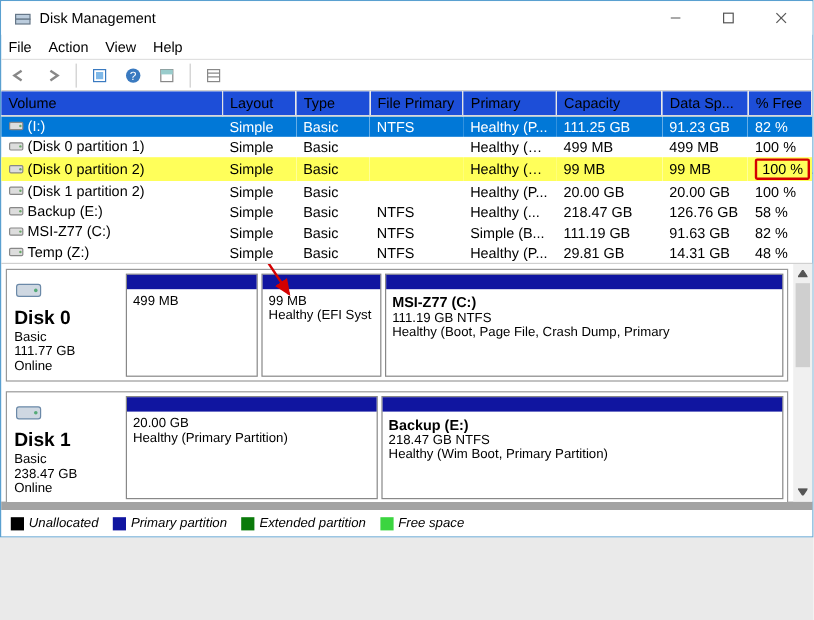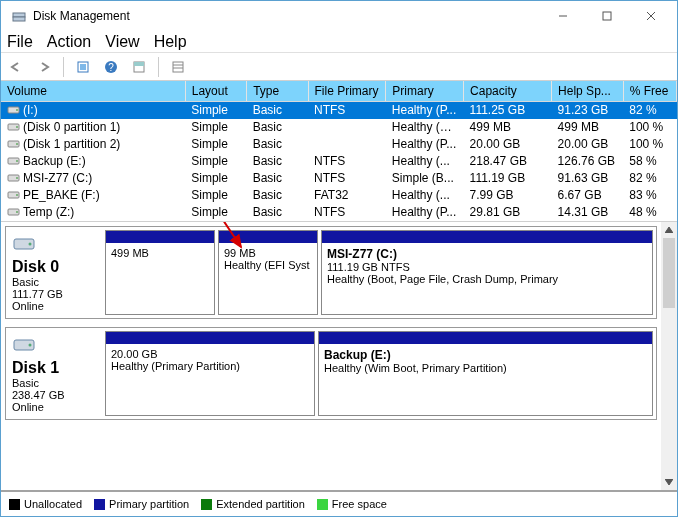--- a/index.html
+++ b/index.html
@@ -1,31 +1,31 @@
 <!DOCTYPE html>
 <html><head>
 <meta charset="utf-8">
 <style>
   * { box-sizing: border-box; }
   html, body { margin: 0; padding: 0; font-family: "Segoe UI", Tahoma, sans-serif; font-size: 12px; color: #000; background: #eaeaea; }
-  .window { width: 678px; height: 517px; background: #fff; border: 1px solid #5aa0d0; display: flex; flex-direction: column; }
+  .window { width: 678px; height: 448px; background: #fff; border: 1px solid #5aa0d0; display: flex; flex-direction: column; }
   .titlebar { height: 30px; background: #fff; display: flex; align-items: center; padding: 0 4px; }
   .titlebar .app-icon { width:16px; height:16px; margin:0 6px; }
   .titlebar .title { flex:1; font-size: 12px; color:#000; }
   .title-btns { display:flex; height:100%; }
   .title-btn { width:44px; display:flex; align-items:center; justify-content:center; }
   .title-btn svg { stroke:#555; stroke-width:1; }
   .menubar { height:22px; display:flex; align-items:center; padding:0 6px; gap:14px; border-bottom:1px solid #e0e0e0;}
-  .menubar span { font-size:16px; }
+  .menubar span { font-size:12px; }
   .toolbar { height:28px; border-bottom:1px solid #d0d0d0; display:flex; align-items:center; padding:0 4px; gap:6px;}
   .tool { width:22px; height:22px; display:flex; align-items:center; justify-content:center; border:1px solid transparent;}
   .sep { width:1px; height:20px; background:#ccc; margin:0 2px;}
   .grid { flex:0 0 auto; overflow:hidden; border-bottom:1px solid #d0d0d0;}
   table { width:100%; border-collapse:collapse; table-layout:fixed;}
-  thead th { text-align:left; font-weight:400; font-size:12px; padding:3px 6px; background:#7dd3fc; border-right:1px solid #e3e3e3; border-bottom:1px solid #d8d8d8; white-space:nowrap; overflow:hidden;}
+  thead th { text-align:left; font-weight:400; font-size:12px; padding:3px 6px; background:#1d4ed8; border-right:1px solid #e3e3e3; border-bottom:1px solid #d8d8d8; white-space:nowrap; overflow:hidden;}
   tbody td { padding:1px 6px; font-size:12px; white-space:nowrap; overflow:hidden; text-overflow:ellipsis;}
   tbody tr { height:17px; }
   tbody tr.sel td { background:#0178d7; color:#fff; }
   tbody tr.hl td { background:#ffff5a; }
   .vicon { display:inline-block; width:14px; vertical-align:middle; margin-right:2px;}
   col.c1{width:180px}col.c2{width:60px}col.c3{width:60px}col.c4{width:76px}col.c5{width:76px}col.c6{width:86px}col.c7{width:70px}col.c8{width:52px}
 
   .redbox { display:inline-block; border:2px solid #d40000; padding:0 4px; border-radius:2px; }
 
   .disks-wrap { display:flex; flex:1 1 auto; min-height:0;}
@@ -41,21 +41,21 @@
   .disk-meta { width:96px; padding:6px; font-size:11px;}
   .disk-meta .ico{margin-bottom:3px}
   .disk-meta b{font-size:16px}
   .disk-parts { flex:1; display:flex; gap:3px; padding:3px;}
   .part { border:1px solid #888; flex:0 0 auto; display:flex; flex-direction:column; font-size:11px;}
   .part .bar { height:12px; background:#1015a0;}
   .part .body { padding:4px 5px; }
   .part .body .pt { font-size:12px; }
   .part.grow{flex:1}
 
-  .legend { height:26px; border-top:2px solid #a3a3a3; display:flex; align-items:center; gap:12px; padding:11px 8px; font-size:11px;}
+  .legend { height:26px; border-top:7px solid #a3a3a3; display:flex; align-items:center; gap:12px; padding:11px 8px; font-size:11px;font-style:italic;}
   .sw { width:11px; height:11px; display:inline-block; margin-right:4px; vertical-align:middle;}
   .sw.u{background:#000} .sw.p{background:#1015a0} .sw.e{background:#0b7a0b} .sw.f{background:#3bd540}
 
   .arrow-annot { position:absolute; pointer-events:none; }
 </style>
 </head>
 <body>
 
 <div class="window">
 
@@ -147,21 +147,21 @@
           <col class="c8">
         </colgroup>
       <thead>
           <tr>
         <th>Volume</th>
         <th>Layout</th>
         <th>Type</th>
         <th>File Primary</th>
         <th>Primary</th>
         <th>Capacity</th>
-        <th>Help Sp...</th>
+        <th>Data Sp...</th>
         <th>% Free</th>
       </tr>
         </thead>
       <tbody id="vol-body">
           <tr class="sel">
             <td><span class="vicon"><svg width="13" height="11">
                   <rect x="1" y="3" width="11" height="6" rx="1" fill="#ddd" stroke="#888"></rect>
                   <circle cx="10" cy="6" r="1" fill="#6a6"></circle>
                 </svg></span>(I:)</td>
             <td>Simple</td>
@@ -178,20 +178,33 @@
                   <circle cx="10" cy="6" r="1" fill="#6a6"></circle>
                 </svg></span>(Disk 0 partition 1)</td>
             <td>Simple</td>
             <td>Basic</td>
             <td></td>
             <td>Healthy (R...</td>
             <td>499 MB</td>
             <td>499 MB</td>
             <td>100 %</td>
           </tr>
+          <tr class="hl">
+            <td><span class="vicon"><svg width="13" height="11">
+                  <rect x="1" y="3" width="11" height="6" rx="1" fill="#ddd" stroke="#888"></rect>
+                  <circle cx="10" cy="6" r="1" fill="#6a6"></circle>
+                </svg></span>(Disk 0 partition 2)</td>
+            <td>Simple</td>
+            <td>Basic</td>
+            <td></td>
+            <td>Healthy (E...</td>
+            <td>99 MB</td>
+            <td>99 MB</td>
+            <td><span class="redbox">100 %</span></td>
+          </tr>
           <tr>
             <td><span class="vicon"><svg width="13" height="11">
                   <rect x="1" y="3" width="11" height="6" rx="1" fill="#ddd" stroke="#888"></rect>
                   <circle cx="10" cy="6" r="1" fill="#6a6"></circle>
                 </svg></span>(Disk 1 partition 2)</td>
             <td>Simple</td>
             <td>Basic</td>
             <td></td>
             <td>Healthy (P...</td>
             <td>20.00 GB</td>
@@ -216,33 +229,20 @@
                   <rect x="1" y="3" width="11" height="6" rx="1" fill="#ddd" stroke="#888"></rect>
                   <circle cx="10" cy="6" r="1" fill="#6a6"></circle>
                 </svg></span>MSI-Z77 (C:)</td>
             <td>Simple</td>
             <td>Basic</td>
             <td>NTFS</td>
             <td>Simple (B...</td>
             <td>111.19 GB</td>
             <td>91.63 GB</td>
             <td>82 %</td>
-          </tr>
-          <tr>
-            <td><span class="vicon"><svg width="13" height="11">
-                  <rect x="1" y="3" width="11" height="6" rx="1" fill="#ddd" stroke="#888"></rect>
-                  <circle cx="10" cy="6" r="1" fill="#6a6"></circle>
-                </svg></span>PE_BAKE (F:)</td>
-            <td>Simple</td>
-            <td>Basic</td>
-            <td>FAT32</td>
-            <td>Healthy (...</td>
-            <td>7.99 GB</td>
-            <td>6.67 GB</td>
-            <td>83 %</td>
           </tr>
           <tr>
             <td><span class="vicon"><svg width="13" height="11">
                   <rect x="1" y="3" width="11" height="6" rx="1" fill="#ddd" stroke="#888"></rect>
                   <circle cx="10" cy="6" r="1" fill="#6a6"></circle>
                 </svg></span>Temp (Z:)</td>
             <td>Simple</td>
             <td>Basic</td>
             <td>NTFS</td>
             <td>Healthy (P...</td>
@@ -303,20 +303,21 @@
               <div class="bar"></div>
               <div class="body">
                 <div>20.00 GB</div>
                 <div>Healthy (Primary Partition)</div>
               </div>
             </div>
             <div class="part grow">
               <div class="bar"></div>
               <div class="body">
                 <div class="pt"><b>Backup  (E:)</b></div>
+                <div>218.47 GB NTFS</div>
                 <div>Healthy (Wim Boot, Primary Partition)</div>
               </div>
             </div>
           </div>
         </div>
       </div>
     <div class="scrollbar v">
       <div class="sb-btn">
           <svg width="8" height="6">
             <path d="M4 0 L8 6 L0 6 Z"></path>

